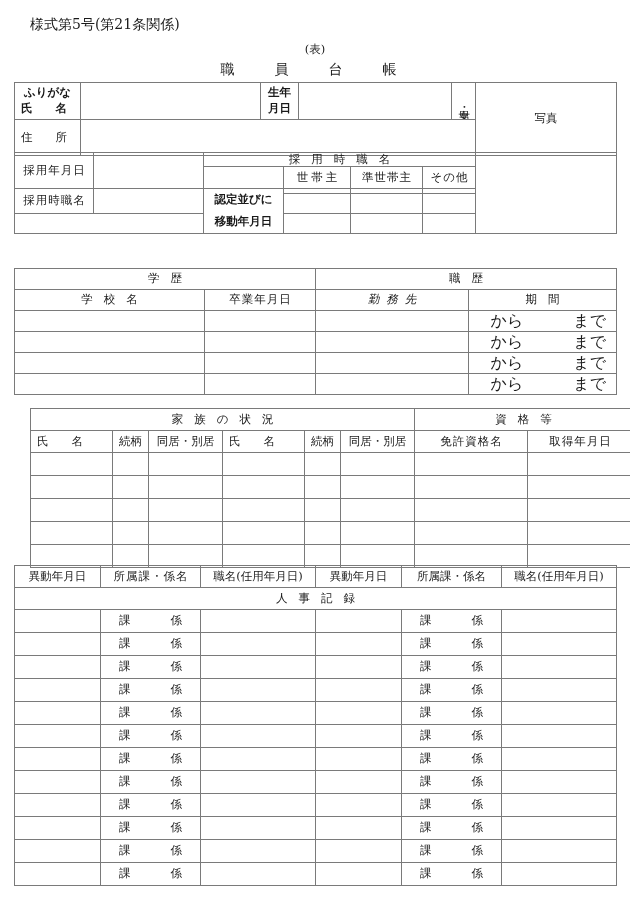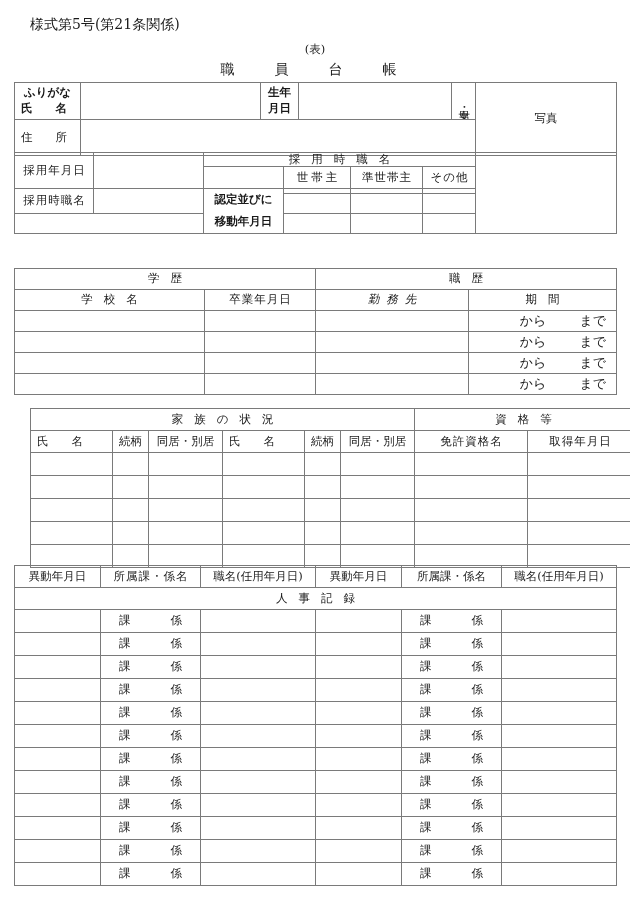--- a/index.html
+++ b/index.html
@@ -94,24 +94,24 @@
     margin: 0 auto;
     letter-spacing: 0px;
     font-size: 11.5px;
   }
 
   .twolines { line-height: 1.35; font-weight: bold; }
 
   .kara-made {
     display: flex;
     justify-content: flex-end;
-    gap: 33px;
+    gap: 50px;
     padding-right: 10px;
     box-sizing: border-box;
-    font-size: 13px;
+    font-size: 16px;
   }
 
   .ka-kakari {
     display: flex;
     justify-content: center;
     gap: 40px;
     font-size: 11.5px;
   }
 
   .photo-cell { font-size: 11.5px; }

